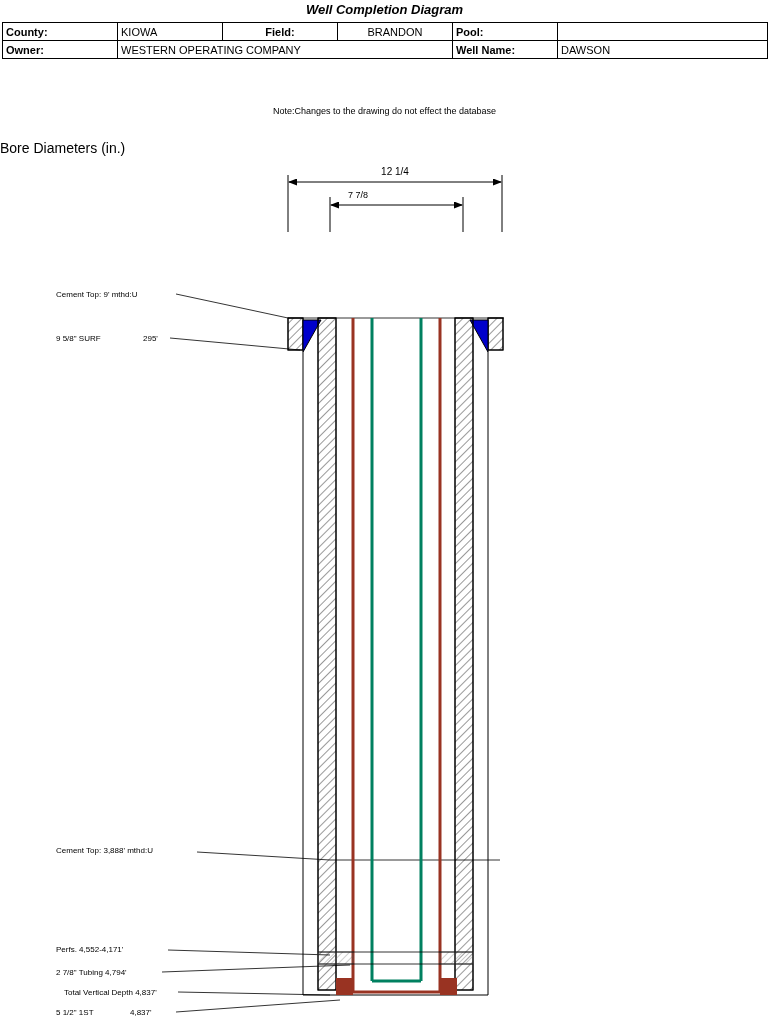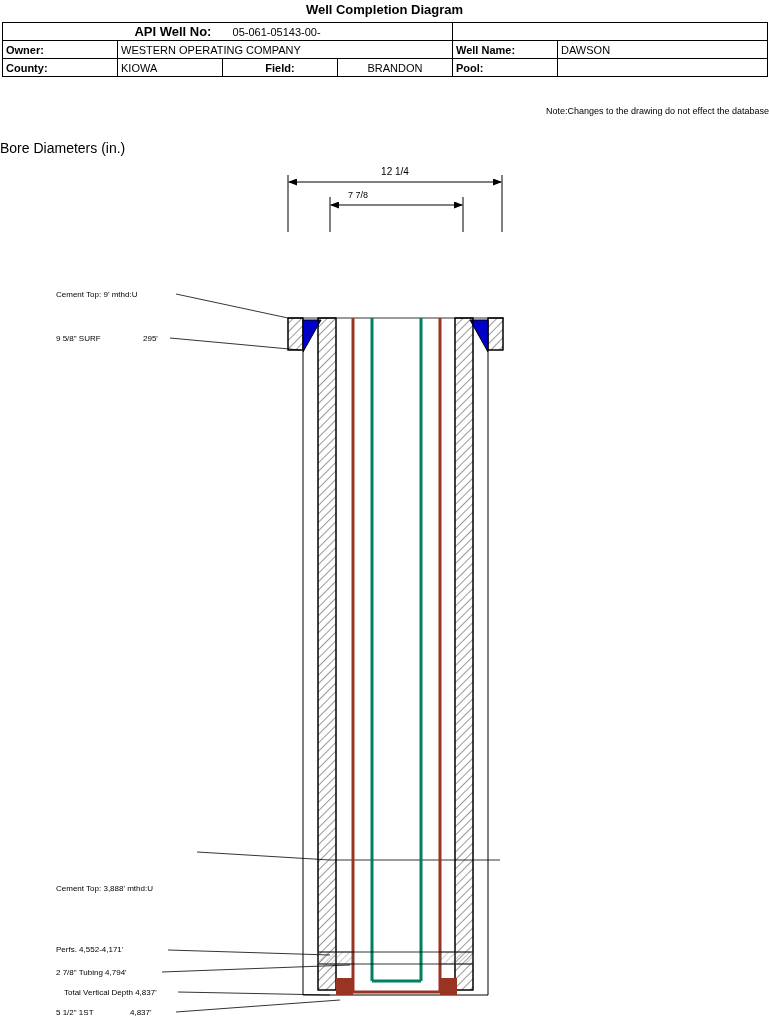--- a/index.html
+++ b/index.html
@@ -18,20 +18,21 @@
 
   
   #doc-title {
     position: absolute;
     top: 2px;
     left: 0;
     width: 769px;
     text-align: center;
     font-size: 13px;
     font-weight: bold;
+    font-style: italic;
   }
 
   #header-table {
     position: absolute;
     top: 22px;
     left: 2px;
     width: 765px;
     border-collapse: collapse;
     table-layout: fixed;
   }
@@ -52,21 +53,21 @@
     font-size: 11px;
     font-weight: normal;
   }
   .ctr { text-align: center; }
 
   #note {
     position: absolute;
     top: 106px;
     left: 0;
     width: 769px;
-    text-align: right;
+    text-align: center;
     font-size: 9px;
   }
 
   
   #bore-title {
     position: absolute;
     top: 140px;
     left: 0;
     width: 769px;
     text-align: left;
@@ -118,53 +119,46 @@
       <col style="width:115px">
     <col style="width:60px">
       <col style="width:45px">
     <col style="width:65px">
       <col style="width:45px">
     <col style="width:55px">
       <col style="width:45px">
   </colgroup>
   <tbody>
     <tr>
-      <td colspan="4" class="ctr">
-        <span class="lbl">API Well No:</span>
-        <span class="val" style="margin-left:18px">05-061-05143-00-</span>
-      </td>
-      <td colspan="6"></td>
+      <td class="lbl">County:</td>
+      <td class="val">KIOWA</td>
+      <td class="lbl ctr">Field:</td>
+      <td class="val ctr">BRANDON</td>
+      <td colspan="2" class="lbl">Pool:</td>
+      <td colspan="4" class="val"></td>
     </tr>
     <tr>
       <td class="lbl">Owner:</td>
       <td colspan="3" class="val">WESTERN OPERATING COMPANY</td>
       <td colspan="2" class="lbl">Well Name:</td>
       <td colspan="4" class="val">DAWSON</td>
     </tr>
-    <tr>
-      <td class="lbl">County:</td>
-      <td class="val">KIOWA</td>
-      <td class="lbl ctr">Field:</td>
-      <td class="val ctr">BRANDON</td>
-      <td colspan="2" class="lbl">Pool:</td>
-      <td colspan="4" class="val"></td>
-    </tr>
   </tbody>
 </table>
 
 <div id="note">Note:Changes to the drawing do not effect the database</div>
 
 <div id="bore-title">Bore Diameters (in.)</div>
 <div id="bore-outer-label">12 1/4</div>
 <div id="bore-inner-label">7 7/8</div>
 
 <div class="anno" style="top:290px; left:56px;">Cement Top: 9' mthd:U</div>
 <div class="anno" style="top:334px; left:56px;">9 5/8" SURF</div>
 <div class="anno" style="top:334px; left:143px;">295'</div>
-<div class="anno" style="top:884px; left:56px;">Cement Top: 3,888' mthd:U</div>
+<div class="anno" style="top:846px; left:56px;">Cement Top: 3,888' mthd:U</div>
 <div class="anno" style="top:945px; left:56px;">Perfs. 4,552-4,171'</div>
 <div class="anno" style="top:968px; left:56px;">2 7/8" Tubing 4,794'</div>
 <div class="anno" style="top:988px; left:64px;">Total Vertical Depth 4,837'</div>
 <div class="anno" style="top:1008px; left:56px;">5 1/2" 1ST</div>
 <div class="anno" style="top:1008px; left:130px;">4,837'</div>
 
 <svg id="well-svg" viewBox="0 0 769 1020" xmlns="http://www.w3.org/2000/svg">
   <defs>
     <pattern id="hatch" width="6" height="6" patternTransform="rotate(45)" patternUnits="userSpaceOnUse">
       <line x1="0" y1="0" x2="0" y2="6" stroke="#000000" stroke-width="0.8"></line>

